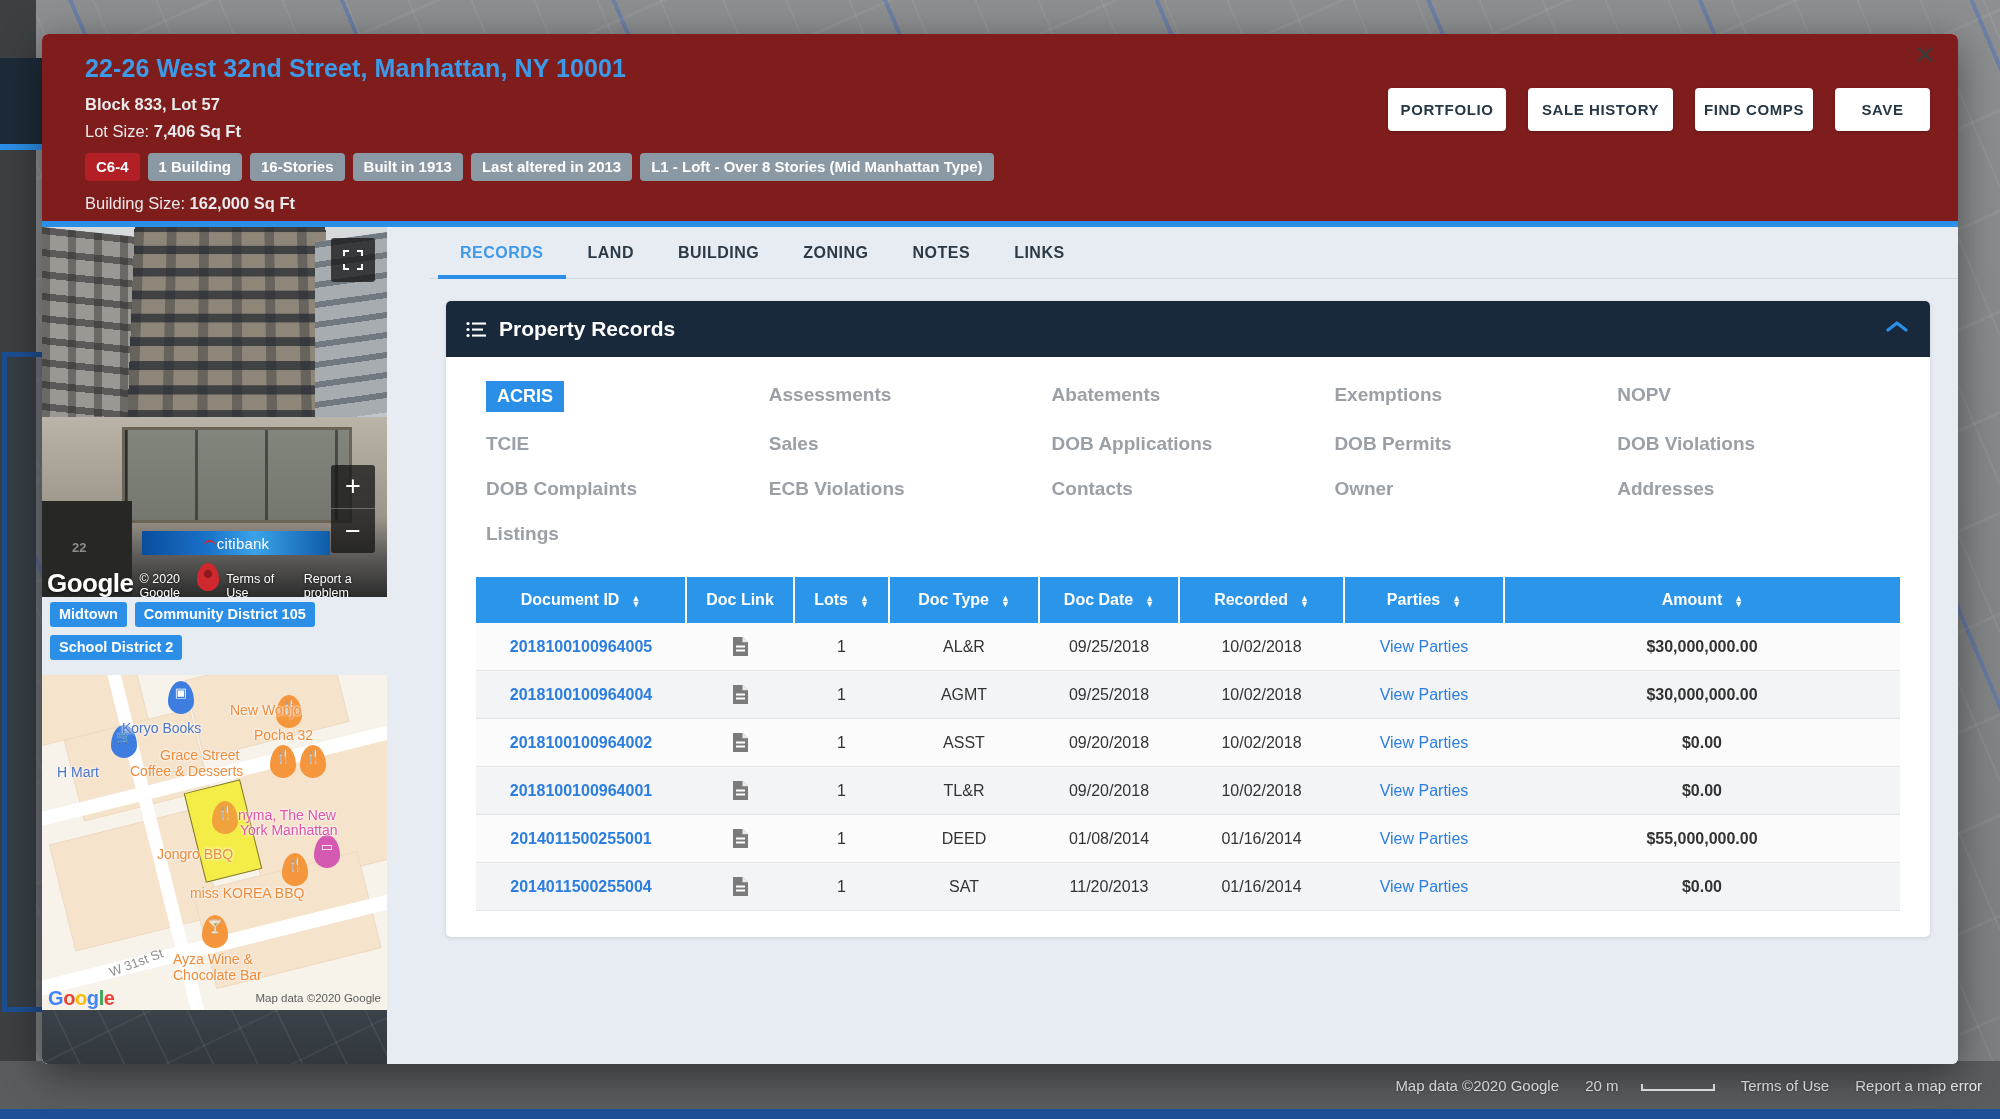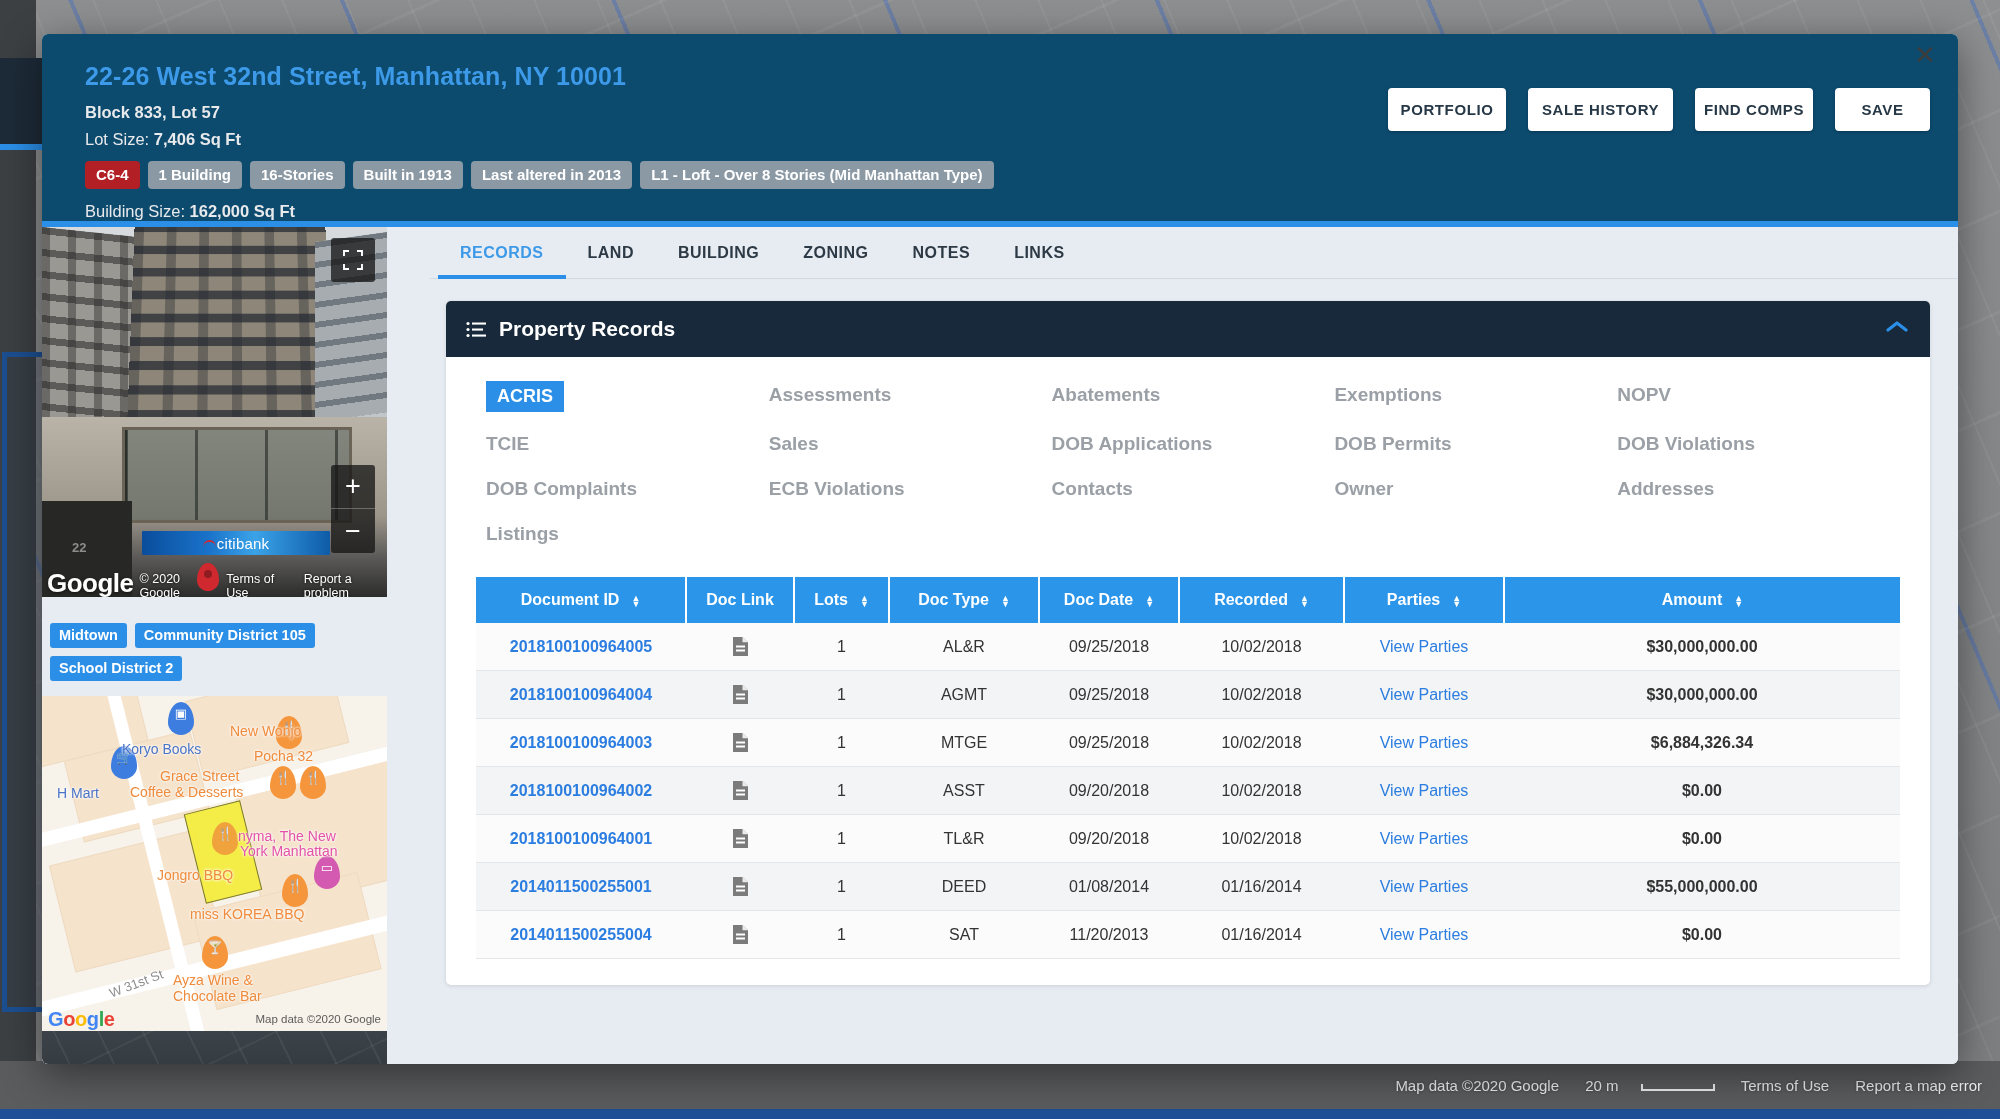--- a/index.html
+++ b/index.html
@@ -84,22 +84,22 @@
     position: absolute; right: 18px; top: 6px;
     width: 30px; height: 30px; line-height: 28px;
     text-align: center; font-size: 26px; color: #3c3c3c;
     cursor: pointer; z-index: 30; font-weight: 300;
     background: transparent; border: none;
     font-family: "Liberation Sans", sans-serif;
   }
 
   
   .prop-header {
-    background: #0c4a6e; color: #fff;
-    padding: 28px 26px 22px 43px;
+    background: #7f1d1d; color: #fff;
+    padding: 20px 26px 22px 43px;
     position: relative; height: 187px;
   }
   .prop-title {
     color: #3d9ae8; font-size: 25px; font-weight: bold;
     letter-spacing: .1px; margin-bottom: 12px;
   }
   .prop-line { font-size: 16.5px; margin-bottom: 8px; color: #e9eaec; }
   .prop-line b { font-weight: bold; }
   .prop-lot { font-weight: bold; }
   .badges { display: flex; gap: 8px; margin: 12px 0 13px; flex-wrap: nowrap; }
@@ -222,21 +222,21 @@
   .sv-pin {
     position: absolute; left: 155px; bottom: 6px; width: 22px; height: 28px;
     background: #d0282f; border-radius: 50% 50% 50% 50% / 62% 62% 38% 38%;
   }
   .sv-pin::after {
     content:''; position:absolute; left:7px; top:7px; width:8px; height:8px;
     border-radius:50%; background:#8d1b20;
   }
 
   
-  .geo-badges { padding: 26px 0 7px 8px; }
+  .geo-badges { padding: 5px 0 7px 8px; }
   .geo-row { display: flex; gap: 8px; margin-bottom: 8px; }
   .geo-chip {
     background: #2b8fe8; color: #fff; font-size: 14.5px; font-weight: bold;
     padding: 4px 9px 5px; border-radius: 3px; white-space: nowrap; cursor: pointer;
   }
 
   
   .minimap {
     position: relative; width: 345px; height: 335px; overflow: hidden;
     background: #f5f0e8;
@@ -641,35 +641,20 @@
                     <path d="M10.5 1v5.2H16" fill="#ffffff" opacity=".85"></path>
                     <rect x="4" y="9.5" width="9" height="2" fill="#fff"></rect>
                     <rect x="4" y="13.5" width="9" height="2" fill="#fff"></rect>
                   </svg></td>
                 <td class="col-lots">1</td>
                 <td class="col-doctype">AGMT</td>
                 <td class="col-docdate">09/25/2018</td>
                 <td class="col-recorded">10/02/2018</td>
                 <td class="parties col-parties"><a>View Parties</a></td>
                 <td class="amount">$30,000,000.00</td>
-              </tr>
-              <tr>
-                <td class="docid col-docid"><a>2018100100964003</a></td>
-                <td class="doclink col-doclink"><svg width="17" height="21" viewBox="0 0 17 21">
-                    <path d="M1 1h9.5L16 6.2V20H1z" fill="#7b7b7b"></path>
-                    <path d="M10.5 1v5.2H16" fill="#ffffff" opacity=".85"></path>
-                    <rect x="4" y="9.5" width="9" height="2" fill="#fff"></rect>
-                    <rect x="4" y="13.5" width="9" height="2" fill="#fff"></rect>
-                  </svg></td>
-                <td class="col-lots">1</td>
-                <td class="col-doctype">MTGE</td>
-                <td class="col-docdate">09/25/2018</td>
-                <td class="col-recorded">10/02/2018</td>
-                <td class="parties col-parties"><a>View Parties</a></td>
-                <td class="amount">$6,884,326.34</td>
               </tr>
               <tr>
                 <td class="docid col-docid"><a>2018100100964002</a></td>
                 <td class="doclink col-doclink"><svg width="17" height="21" viewBox="0 0 17 21">
                     <path d="M1 1h9.5L16 6.2V20H1z" fill="#7b7b7b"></path>
                     <path d="M10.5 1v5.2H16" fill="#ffffff" opacity=".85"></path>
                     <rect x="4" y="9.5" width="9" height="2" fill="#fff"></rect>
                     <rect x="4" y="13.5" width="9" height="2" fill="#fff"></rect>
                   </svg></td>
                 <td class="col-lots">1</td>

